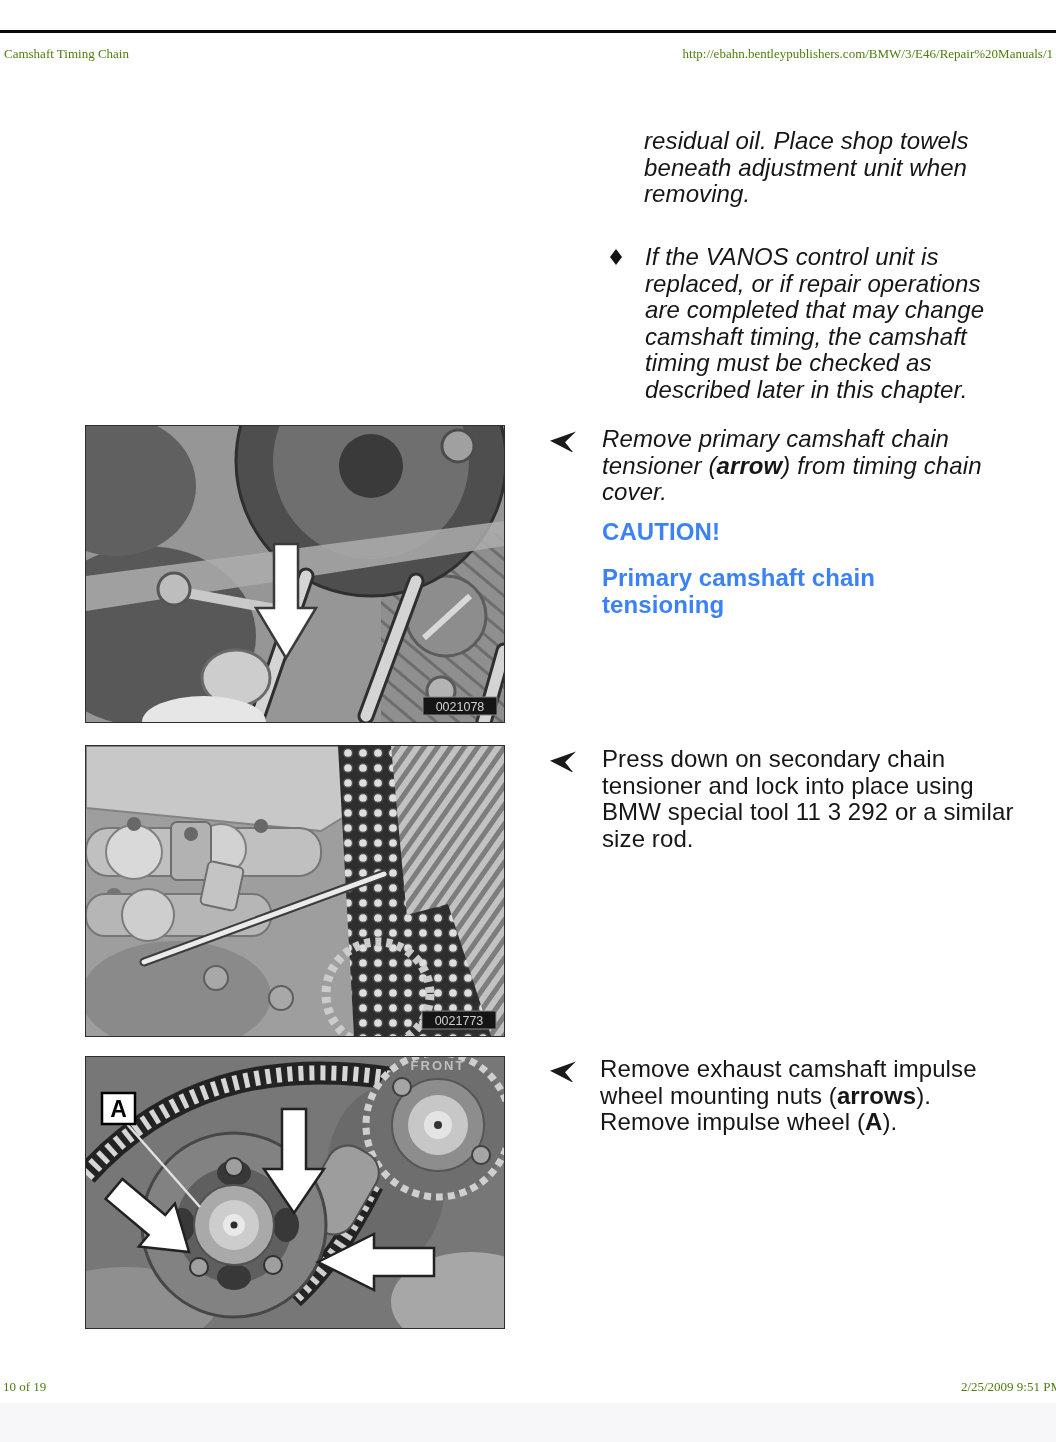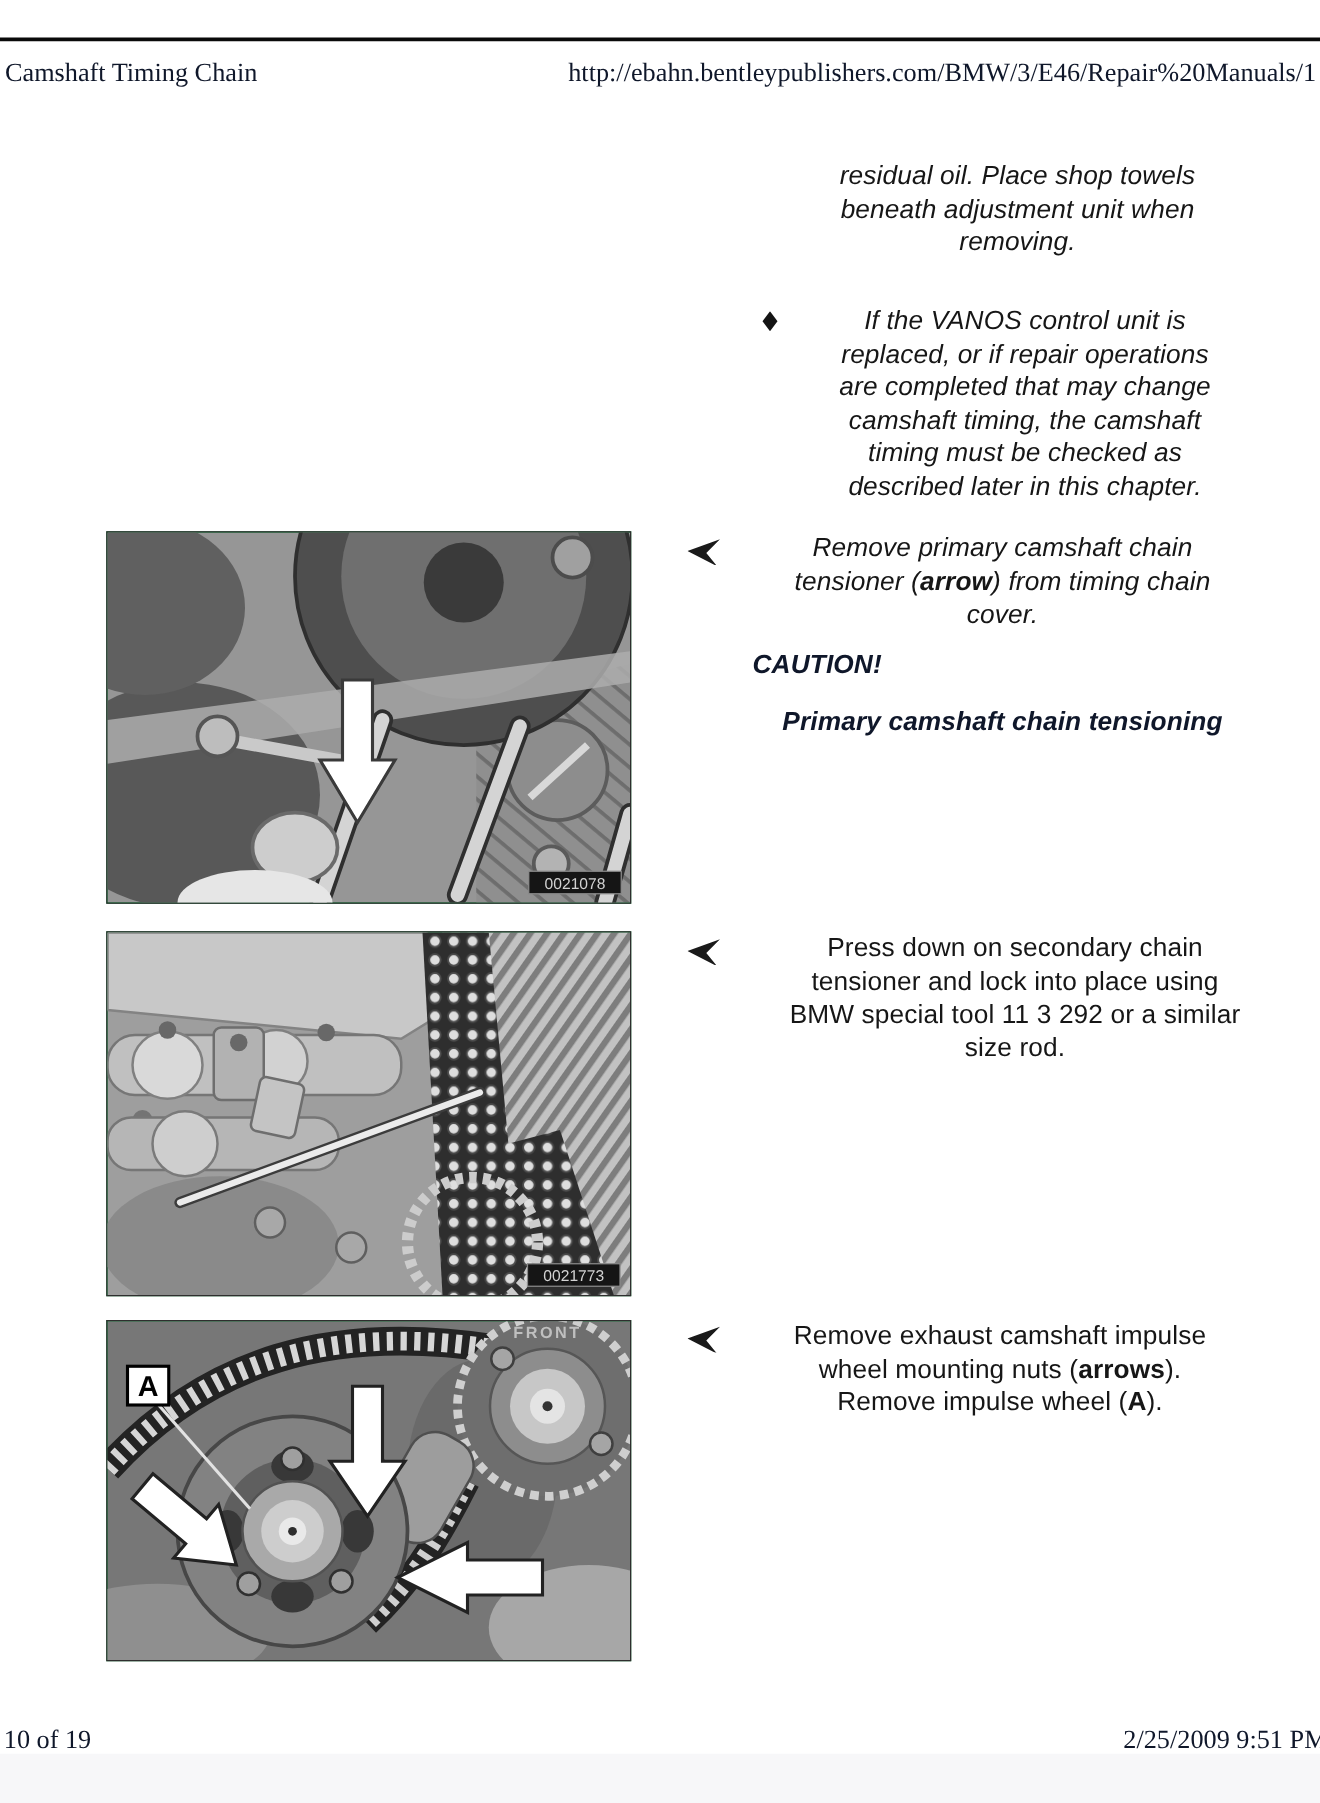--- a/index.html
+++ b/index.html
@@ -1,22 +1,22 @@
 <!DOCTYPE html>
 <html><head>
 <meta charset="utf-8">
 <style>
   html,body{margin:0;padding:0;background:#ffffff;}
   #page{position:relative;width:1056px;height:1442px;background:#fff;overflow:hidden;
         font-family:"Liberation Sans",sans-serif;color:#161616;}
-  .serif{font-family:"Liberation Serif",serif;font-size:21px;color:#0f172a;white-space:nowrap;}
+  .serif{font-family:"Liberation Serif",serif;font-size:13px;color:#4d7c0f;white-space:nowrap;}
   .abs{position:absolute;}
-  .body-text{font-size:21px;line-height:26.5px;letter-spacing:.1px;text-align:center;}
+  .body-text{font-size:24px;line-height:26.5px;letter-spacing:.1px;}
   .italic{font-style:italic;}
-  .caution{color:#0f172a;font-weight:700;font-style:italic;}
+  .caution{color:#3b82f6;font-weight:700;}
   .topline{position:absolute;left:0;top:30px;width:1056px;height:3px;background:#0a0a0a;}
   .photo{position:absolute;left:85px;width:418px;border:1px solid #2e2e2e;background:#15803d;box-sizing:content-box;}
   .photo svg{display:block;}
   .marker{position:absolute;left:550px;width:26px;height:22px;}
   .bottom-strip{position:absolute;left:0;top:1403px;width:1056px;height:39px;background:#f7f7f9;}
   text{font-family:"Liberation Sans",sans-serif;}
 </style>
 </head>
 <body>
 

